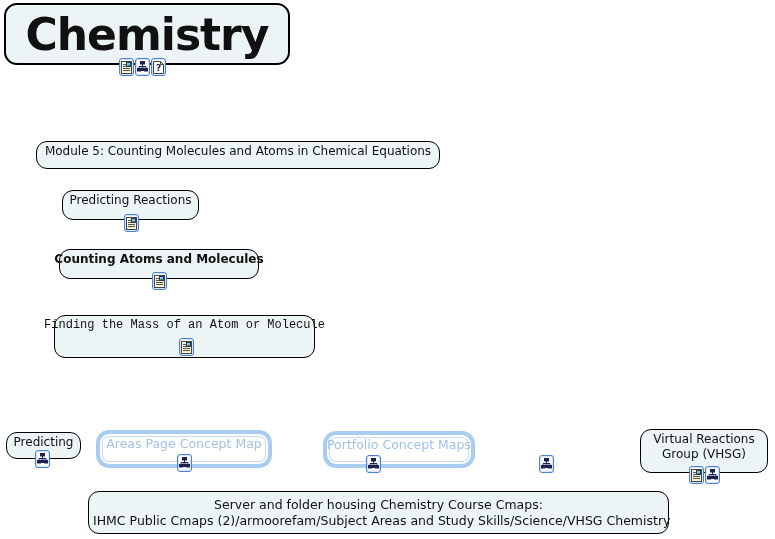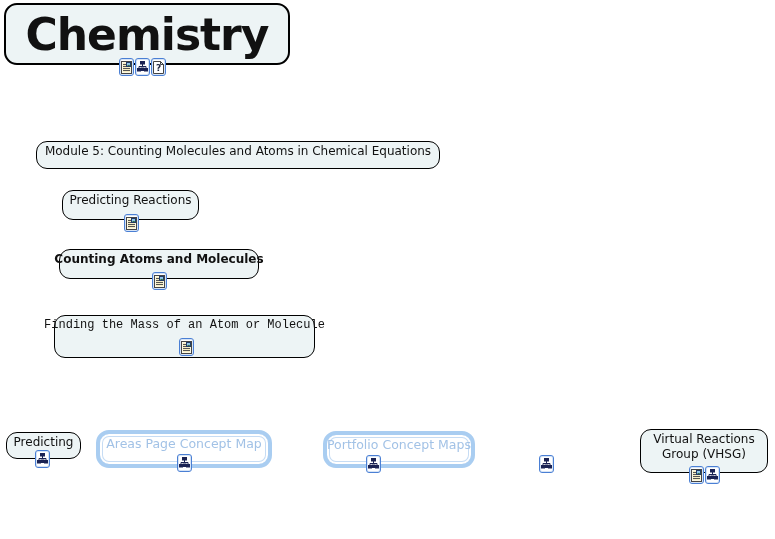--- a/index.html
+++ b/index.html
@@ -241,14 +241,18 @@
           <line x1="2" y1="5.5" x2="2" y2="7.5"></line>
           <line x1="9" y1="5.5" x2="9" y2="7.5"></line>
           <rect x="0.5" y="7.5" width="3" height="2.5"></rect>
           <rect x="7.5" y="7.5" width="3" height="2.5"></rect>
           <rect x="4" y="7" width="3" height="2.5"></rect>
         </g>
       </svg>
     </span>
   </div>
 
+  <div class="node server" style="left:88px; top:491px; width:581px; height:43px; flex-direction:column;">
+    <span class="lbl">Server and folder housing Chemistry Course Cmaps:</span>
+    <span class="lbl">IHMC Public Cmaps (2)/armoorefam/Subject Areas and Study Skills/Science/VHSG Chemistry</span>
+  </div>
 
 </div>
 
 </body></html>

